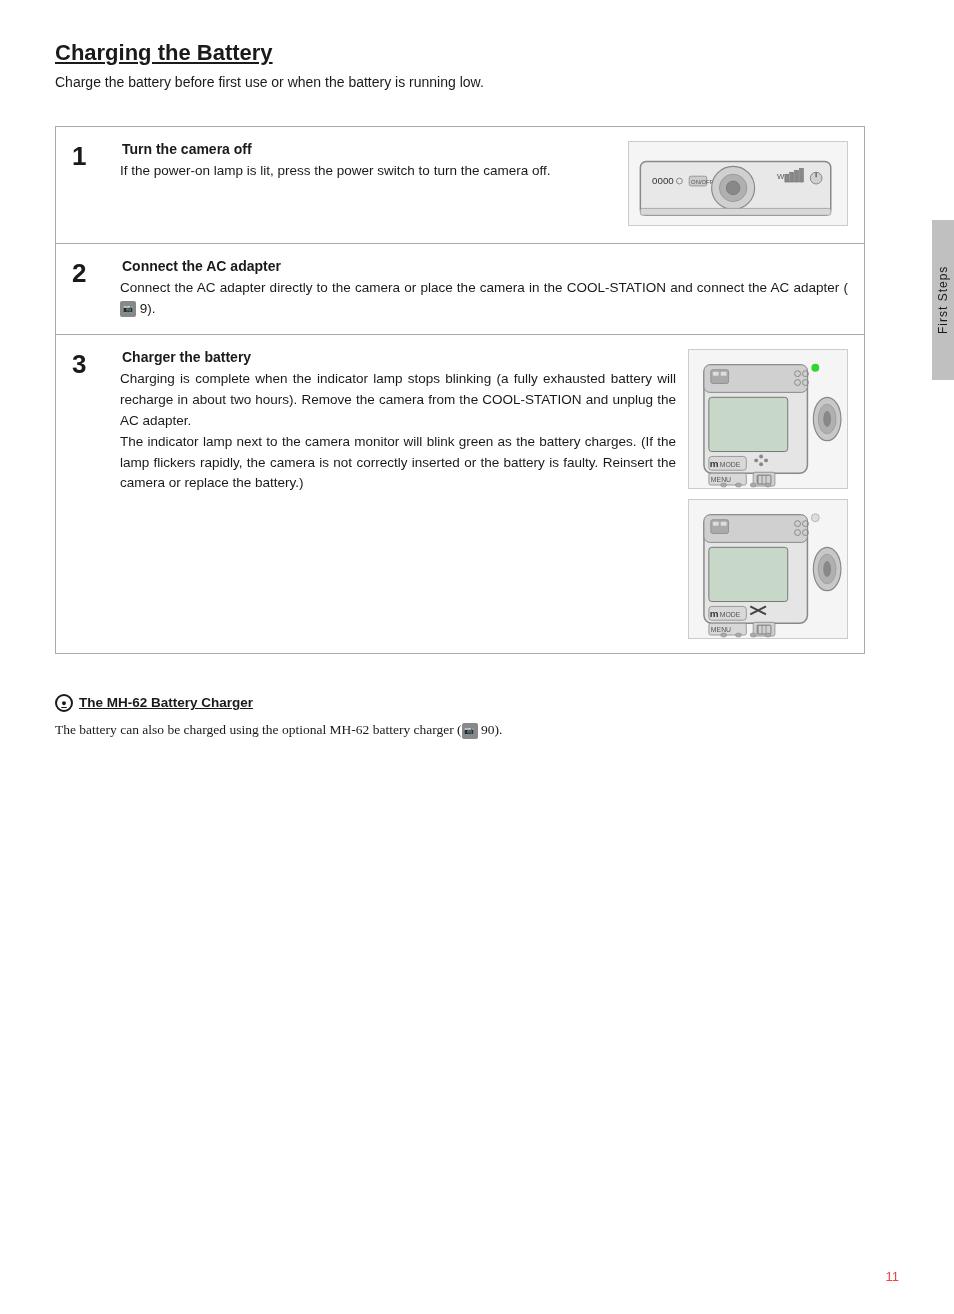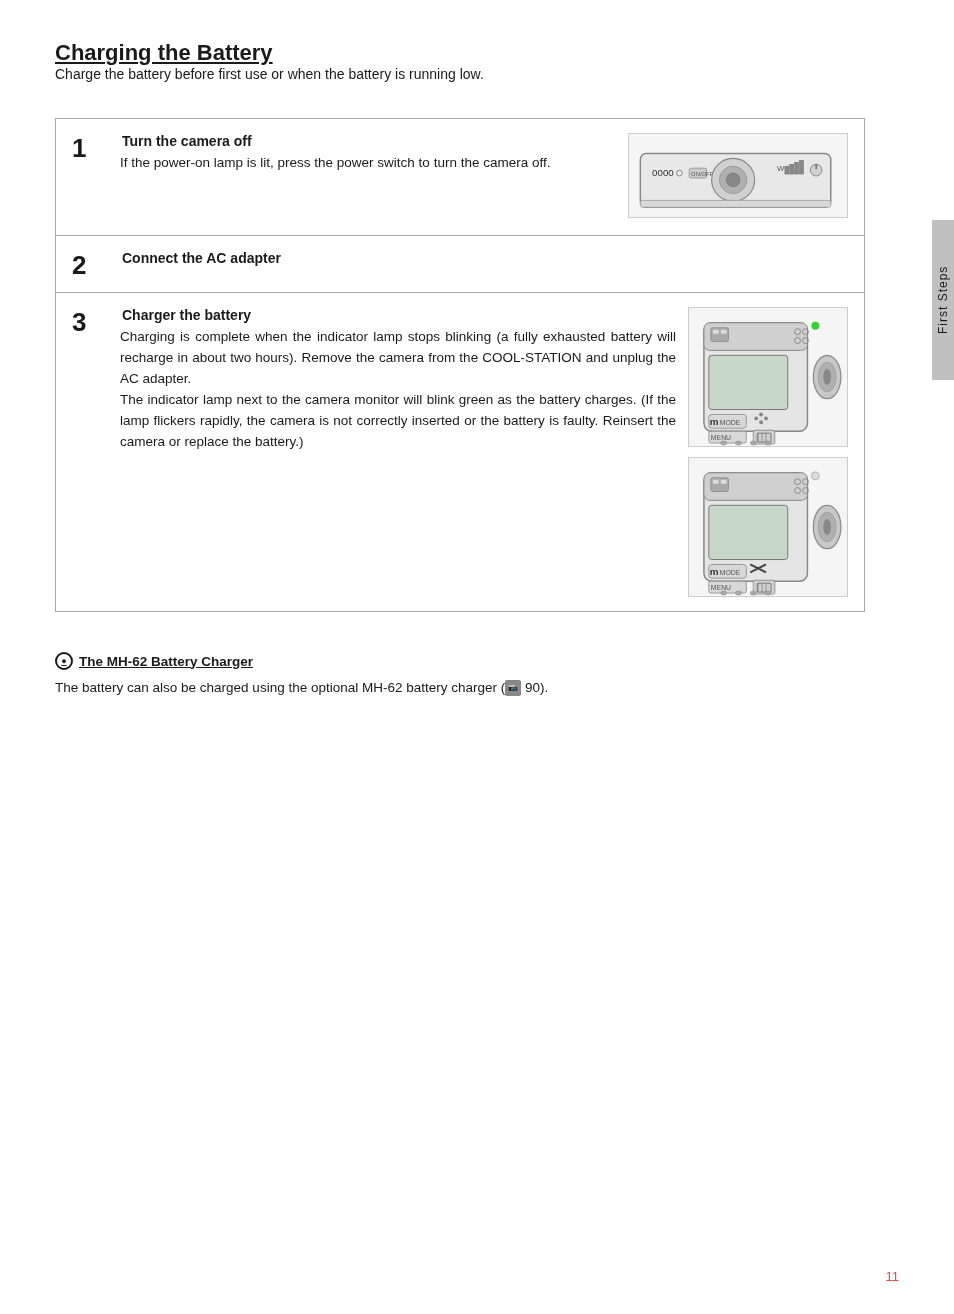--- a/index.html
+++ b/index.html
@@ -16,20 +16,21 @@
     .page-container {
       padding: 40px 55px 40px 55px;
       max-width: 920px;
     }
 
     
     .page-title {
       font-size: 22px;
       font-weight: bold;
       text-decoration: underline;
+      margin-bottom: 8px;
     }
 
     .page-subtitle {
       font-size: 14px;
       margin-bottom: 36px;
       color: #1a1a1a;
     }
 
     
     .steps-box {
@@ -133,20 +134,21 @@
       margin-bottom: 8px;
       display: flex;
       align-items: center;
       gap: 6px;
     }
 
     .bottom-body {
       font-size: 13.5px;
       line-height: 1.55;
       color: #1a1a1a;
+      font-family: Liberation Serif, serif;
     }
 
     .icon-circle {
       display: inline-block;
       width: 18px;
       height: 18px;
       border: 2px solid #1a1a1a;
       border-radius: 50%;
       text-align: center;
       line-height: 14px;
@@ -218,20 +220,23 @@
 
           <rect x="10" y="68" width="195" height="7" rx="2" fill="#d8d8d8" stroke="#999" stroke-width="0.8"></rect>
         </svg>
       </div>
     </div>
 
     <div class="step-row">
       <div class="step-number">2</div>
       <div class="step-content">
         <div class="step-title">Connect the AC adapter</div>
+        <div class="step-body">
+          Connect the AC adapter directly to the camera or place the camera in the COOL-STATION and connect the AC adapter (<span class="ref-icon">📷</span> 9).
+        </div>
       </div>
     </div>
 
     <div class="step-row" style="align-items: flex-start;">
       <div class="step-number">3</div>
       <div class="step3-content">
         <div class="step-title">Charger the battery</div>
         <div class="step-body">Charging is complete when the indicator lamp stops blinking (a fully exhausted battery will recharge in about two hours).  Remove the camera from the COOL-STATION and unplug the AC adapter.</div>
         <div class="step-body" style="margin-bottom:14px;">The indicator lamp next to the camera monitor will blink green as the battery charges.  (If the lamp flickers rapidly, the camera is not correctly inserted or the battery is faulty.  Reinsert the camera or replace the battery.)</div>
       </div>

